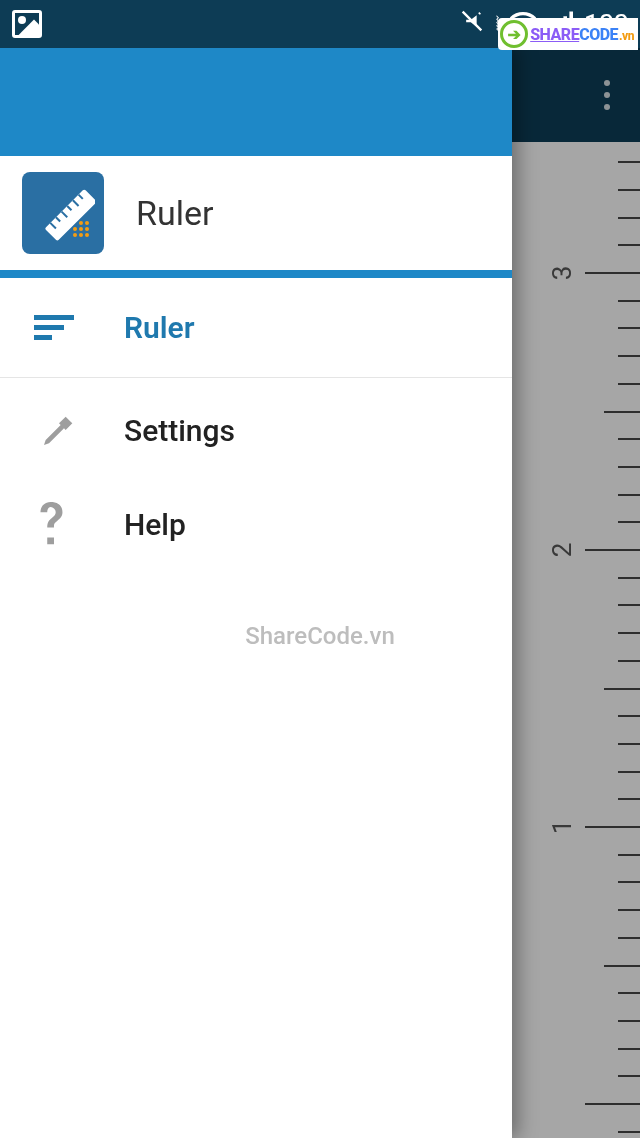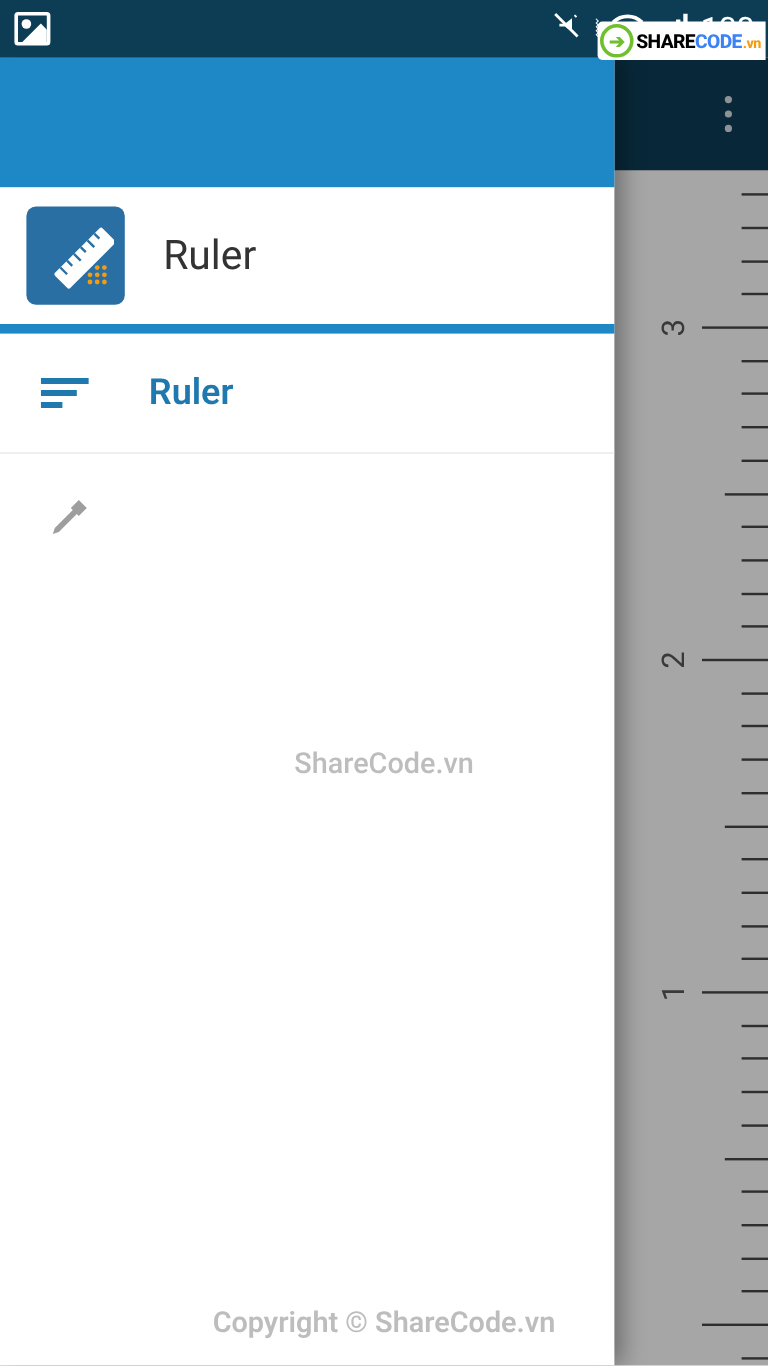--- a/index.html
+++ b/index.html
@@ -24,21 +24,21 @@
     position: absolute; top: 18px; right: 2px; z-index: 200;
     background: #fff; border-radius: 4px 0 0 4px; padding: 2px 4px 2px 2px;
     display: flex; align-items: center; gap: 2px;
   }
   .sc-logo {
     width: 28px; height: 28px; border: 3px solid #6fbf2f; border-radius: 50%;
     display: flex; align-items: center; justify-content: center; position: relative;
   }
   .sc-logo::after { content:"➔"; color:#6fbf2f; font-size:16px; font-weight:bold; }
   .sc-text { font-weight: 800; font-size: 16px; letter-spacing: -0.5px; }
-  .sc-share { color: #000000; }
+  .sc-share { color: #8b5cf6; text-decoration: underline; }
   .sc-code { color: #3b82f6; }
   .sc-vn { color: #f39c12; font-size: 12px; margin-left: 1px; }
 
   
   .app-bg { position: absolute; top: 48px; left: 0; right: 0; bottom: 0; background: #a9a9a9; }
   .app-actionbar {
     height: 94px; background: #0d3c55; display: flex; justify-content: flex-end; align-items: center;
     padding-right: 20px;
   }
   .overflow-dots { display:flex; flex-direction:column; gap:6px; padding:10px; }
@@ -231,20 +231,28 @@
         </span>
         <span class="label">Ruler</span>
       </div>
       <div class="menu-divider"></div>
       <div class="menu-item">
         <span class="icon">
           <svg width="40" height="40" viewBox="0 0 24 24" fill="currentColor">
               <path d="M22 7l-3-3-4 4 1 1-9 9-1 3 3-1 9-9 1 1 4-4-1-1z"></path>
             </svg>
         </span>
+        <span class="label">Settings</span>
+      </div>
+      <div class="menu-item">
+        <span class="icon">
+          <svg width="30" height="44" viewBox="0 0 16 26" fill="currentColor">
+              <path d="M6 0C2 0 0 3 0 6h4c0-2 1-3 2-3s3 1 3 3c0 2-2 3-3 4-1 1-2 2-2 5h4c0-2 0-2 1-3 2-2 4-3 4-6 0-4-3-6-7-6zM4 21h4v4H4z"></path>
+            </svg>
+        </span>
+        <span class="label">Help</span>
       </div>
     </div>
   </div>
 
   <div class="wm-center">ShareCode.vn</div>
-  <div class="wm-bottom">Copyright © ShareCode.vn</div>
 
 </div>
 
 </body></html>

